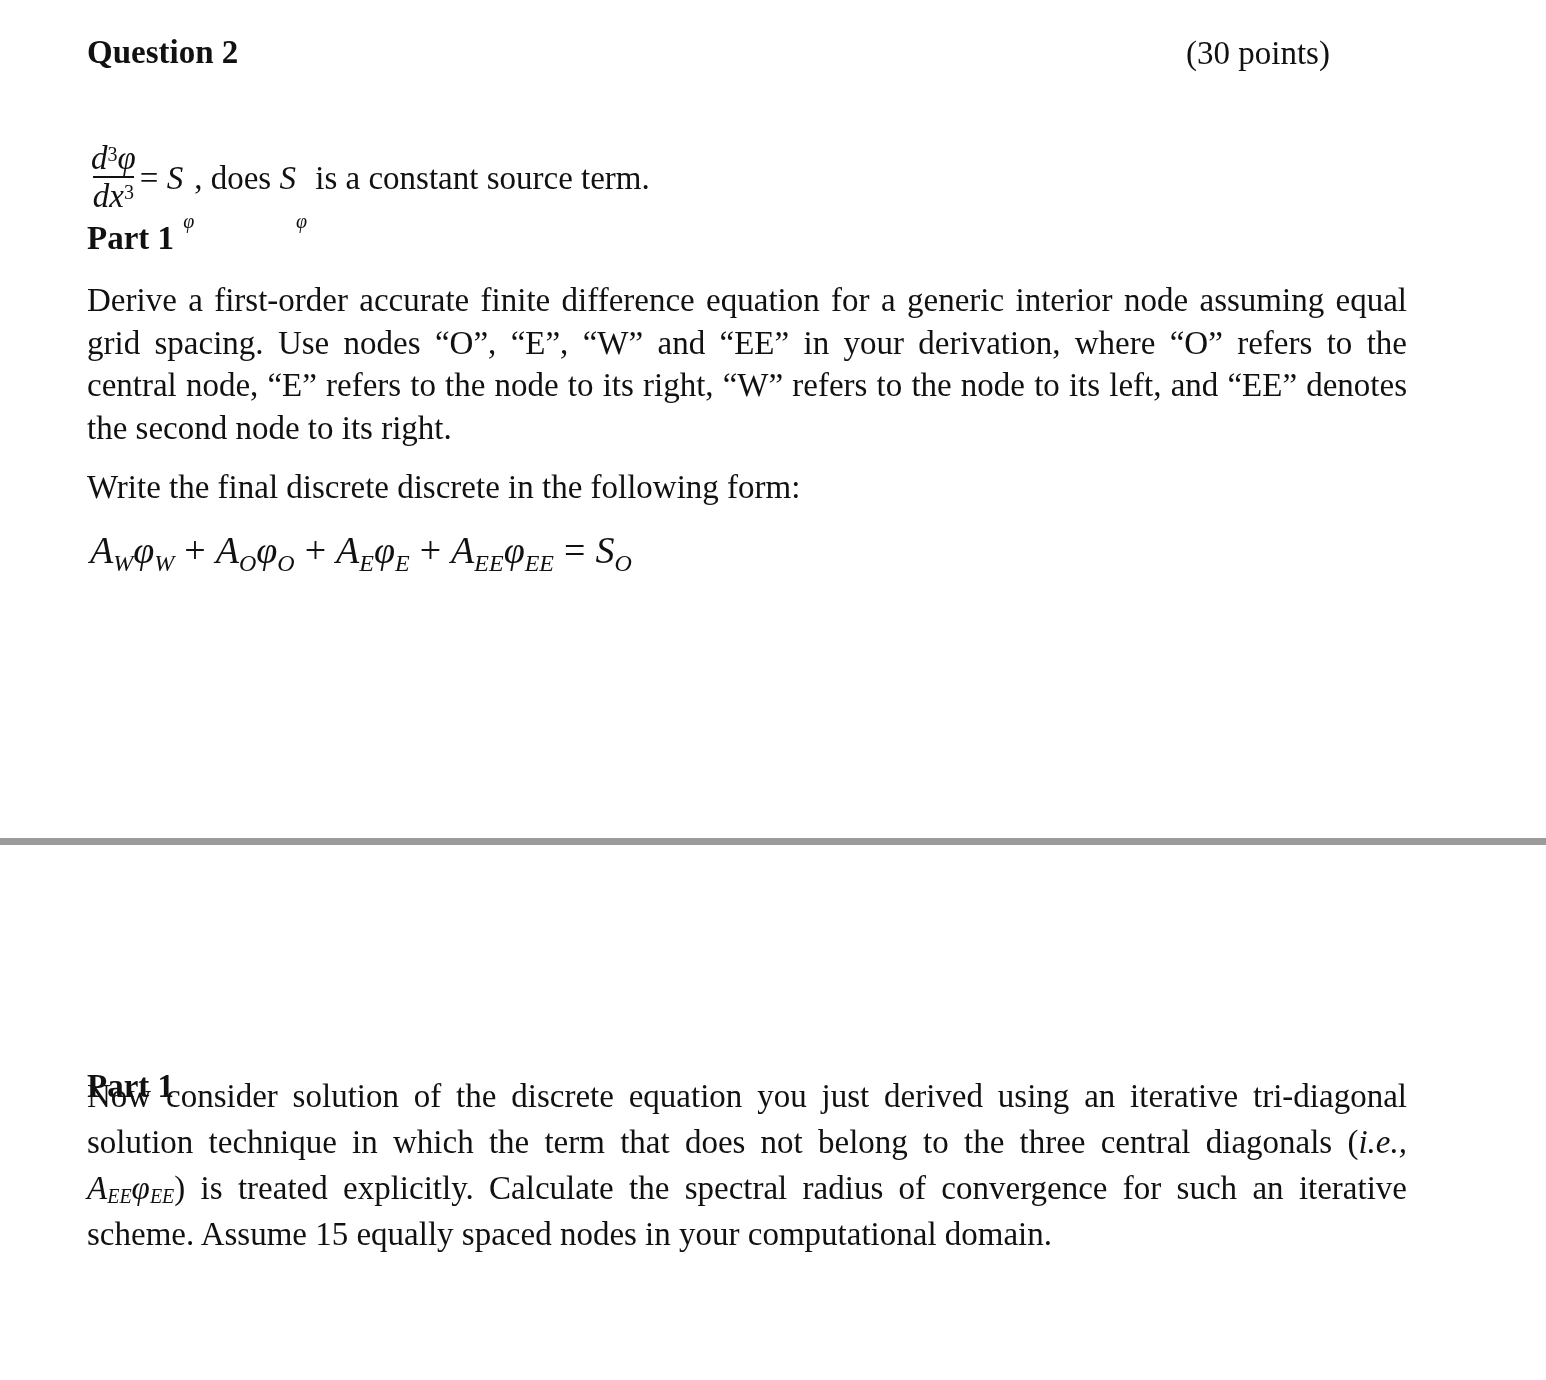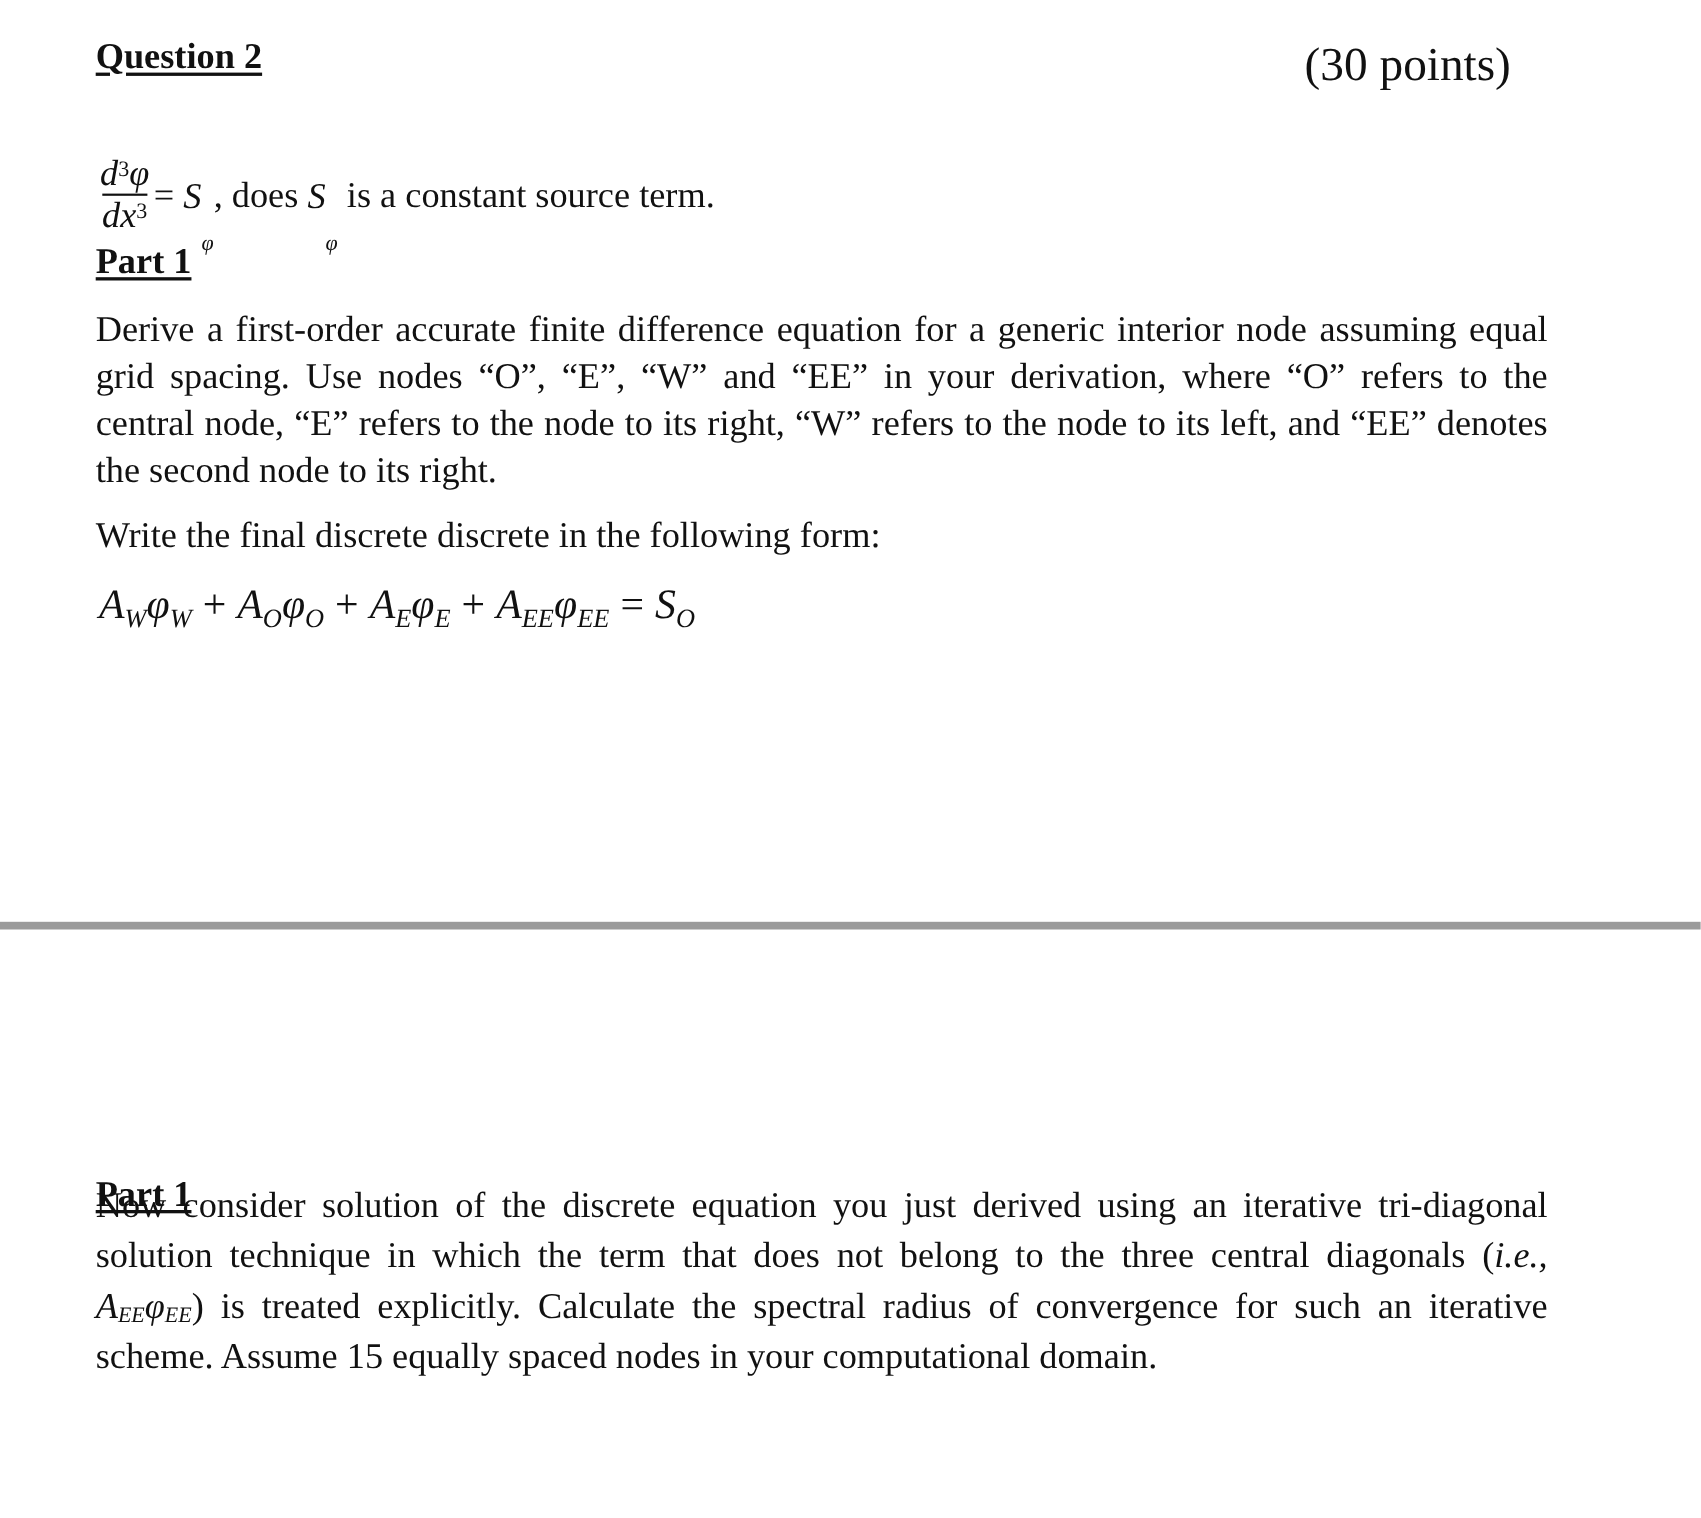--- a/index.html
+++ b/index.html
@@ -1,20 +1,20 @@
 <!DOCTYPE html>
 <html><head>
   <meta charset="utf-8">
   <style>
     html, body { margin:0; padding:0; background:#ffffff; }
     body { width:1546px; height:1380px; position:relative; overflow:hidden;
            font-family:"Liberation Serif", "DejaVu Serif", serif; color:#111; }
     .abs { position:absolute; }
-    .heading { font-weight:bold; text-decoration:underline; font-size:33px; text-underline-offset:4px; }
-    .points { font-size:43px; }
+    .heading { font-weight:bold; font-size:33px; text-underline-offset:4px; }
+    .points { font-size:33px; }
     .para { font-size:33px; line-height:42.5px; }
     .justify { text-align:justify; text-align-last:left; }
     .math { font-style:italic;text-align:center; }
     .frac { display:inline-block; vertical-align:middle; text-align:center; position:relative; top:-4px; margin:16px 4px; }
     .frac .num, .frac .den { display:block; line-height:36px; font-style:italic; }
     .frac .bar { display:block; border-top:2px solid #111; margin:0 2px; }
     sup.s { font-size:20px; vertical-align:top; position:relative; top:-4px; font-style:normal; }
     sub.s { font-size:20px; vertical-align:bottom; position:relative; top:8px; font-style:italic; }
     .divider { position:absolute; left:0; top:838px; width:1546px; height:7px; background:#9b9b9b; }
     .eq { font-size:38px; font-style:italic; letter-spacing:0px; }

